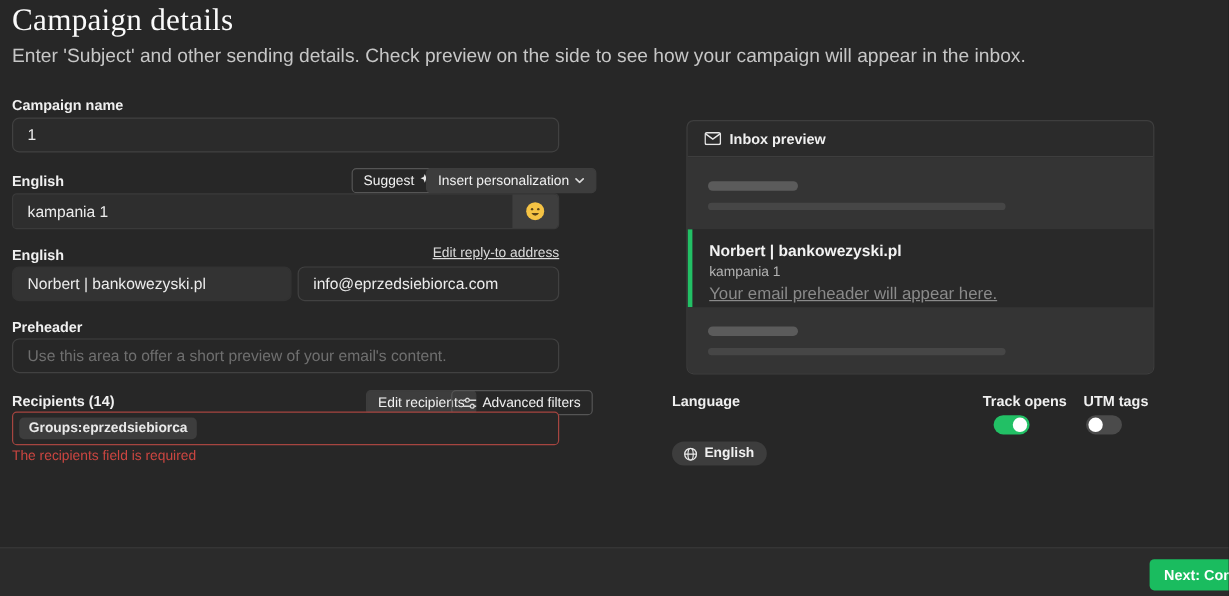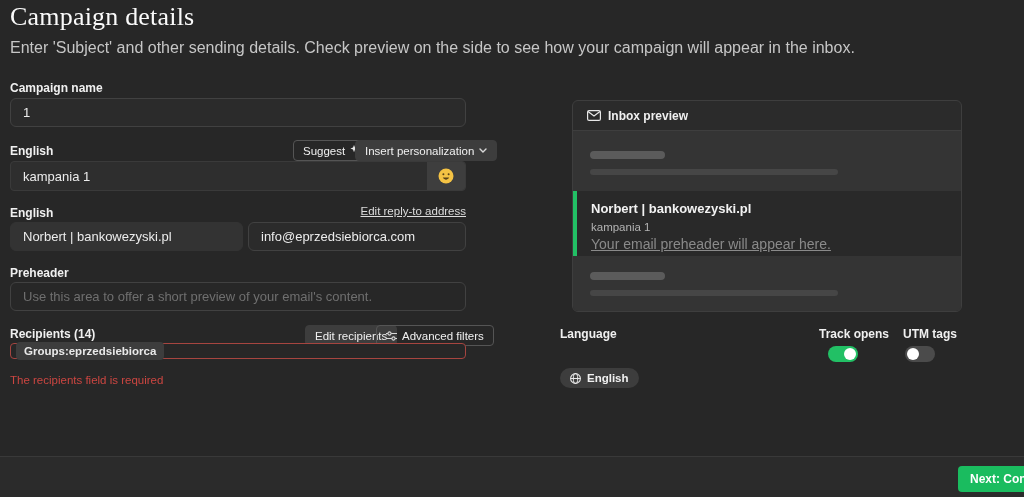--- a/index.html
+++ b/index.html
@@ -19,21 +19,21 @@
   .subject-wrap { position:absolute; left:10px; top:161px; width:456px; height:30px; background:#2e2e2e; border:1px solid #3a3a3a; border-radius:4px; display:flex; align-items:center; }
   .subject-text { flex:1; background:transparent; border:0; color:#ececec; font-size:13px; padding:0 12px; outline:none; font-family:"Liberation Sans", sans-serif; }
   .emoji-btn { width:38px; height:100%; background:#3e3e3e; border:0; border-radius:0 3px 3px 0; display:flex; align-items:center; justify-content:center; cursor:pointer; }
 
   .btn-sm { display:inline-flex; align-items:center; gap:5px; height:21px; padding:0 9px; border-radius:4px; font-size:11.5px; font-weight:400; color:#f0f0f0; cursor:pointer; white-space:nowrap; font-family:"Liberation Sans", sans-serif; }
   .btn-filled { background:#3d3d3d; border:1px solid #3d3d3d; }
   .btn-outline { background:transparent; border:1px solid #555; }
 
   .link { font-size:11.5px; color:#dcdcdc; text-decoration:underline; cursor:pointer; }
 
-  .chip-input { position:absolute; left:10px; top:343px; width:456px; height:16px; border:1px solid #a64540; border-radius:4px; display:flex; align-items:center; padding:0 5px; background:#272727; cursor:text; }
+  .chip-input { position:absolute; left:10px; top:343px; width:456px; height:28px; border:1px solid #a64540; border-radius:4px; display:flex; align-items:center; padding:0 5px; background:#272727; cursor:text; }
   .chip { background:#3d3d3d; border-radius:4px; padding:3px 8px; font-size:11.5px; font-weight:700; color:#e9e9e9; }
   .error-text { position:absolute; left:10px; top:374px; font-size:11.5px; color:#cc4641; }
 
   
   .preview-card { position:absolute; left:560px; top:100px; width:390px; height:212px; background:#2b2b2b; border:1px solid #3e3e3e; border-radius:6px; overflow:hidden;margin-left:12px; }
   .preview-head { height:30px; display:flex; align-items:center; gap:7px; padding:0 14px; border-bottom:1px solid #3e3e3e; font-size:12px; font-weight:700; color:#f0f0f0; }
   .skel-row { background:#343434; position:relative; }
   .skel-a { height:60px; }
   .skel-b { height:57px; }
   .skel-bar { position:absolute; border-radius:4px; }

